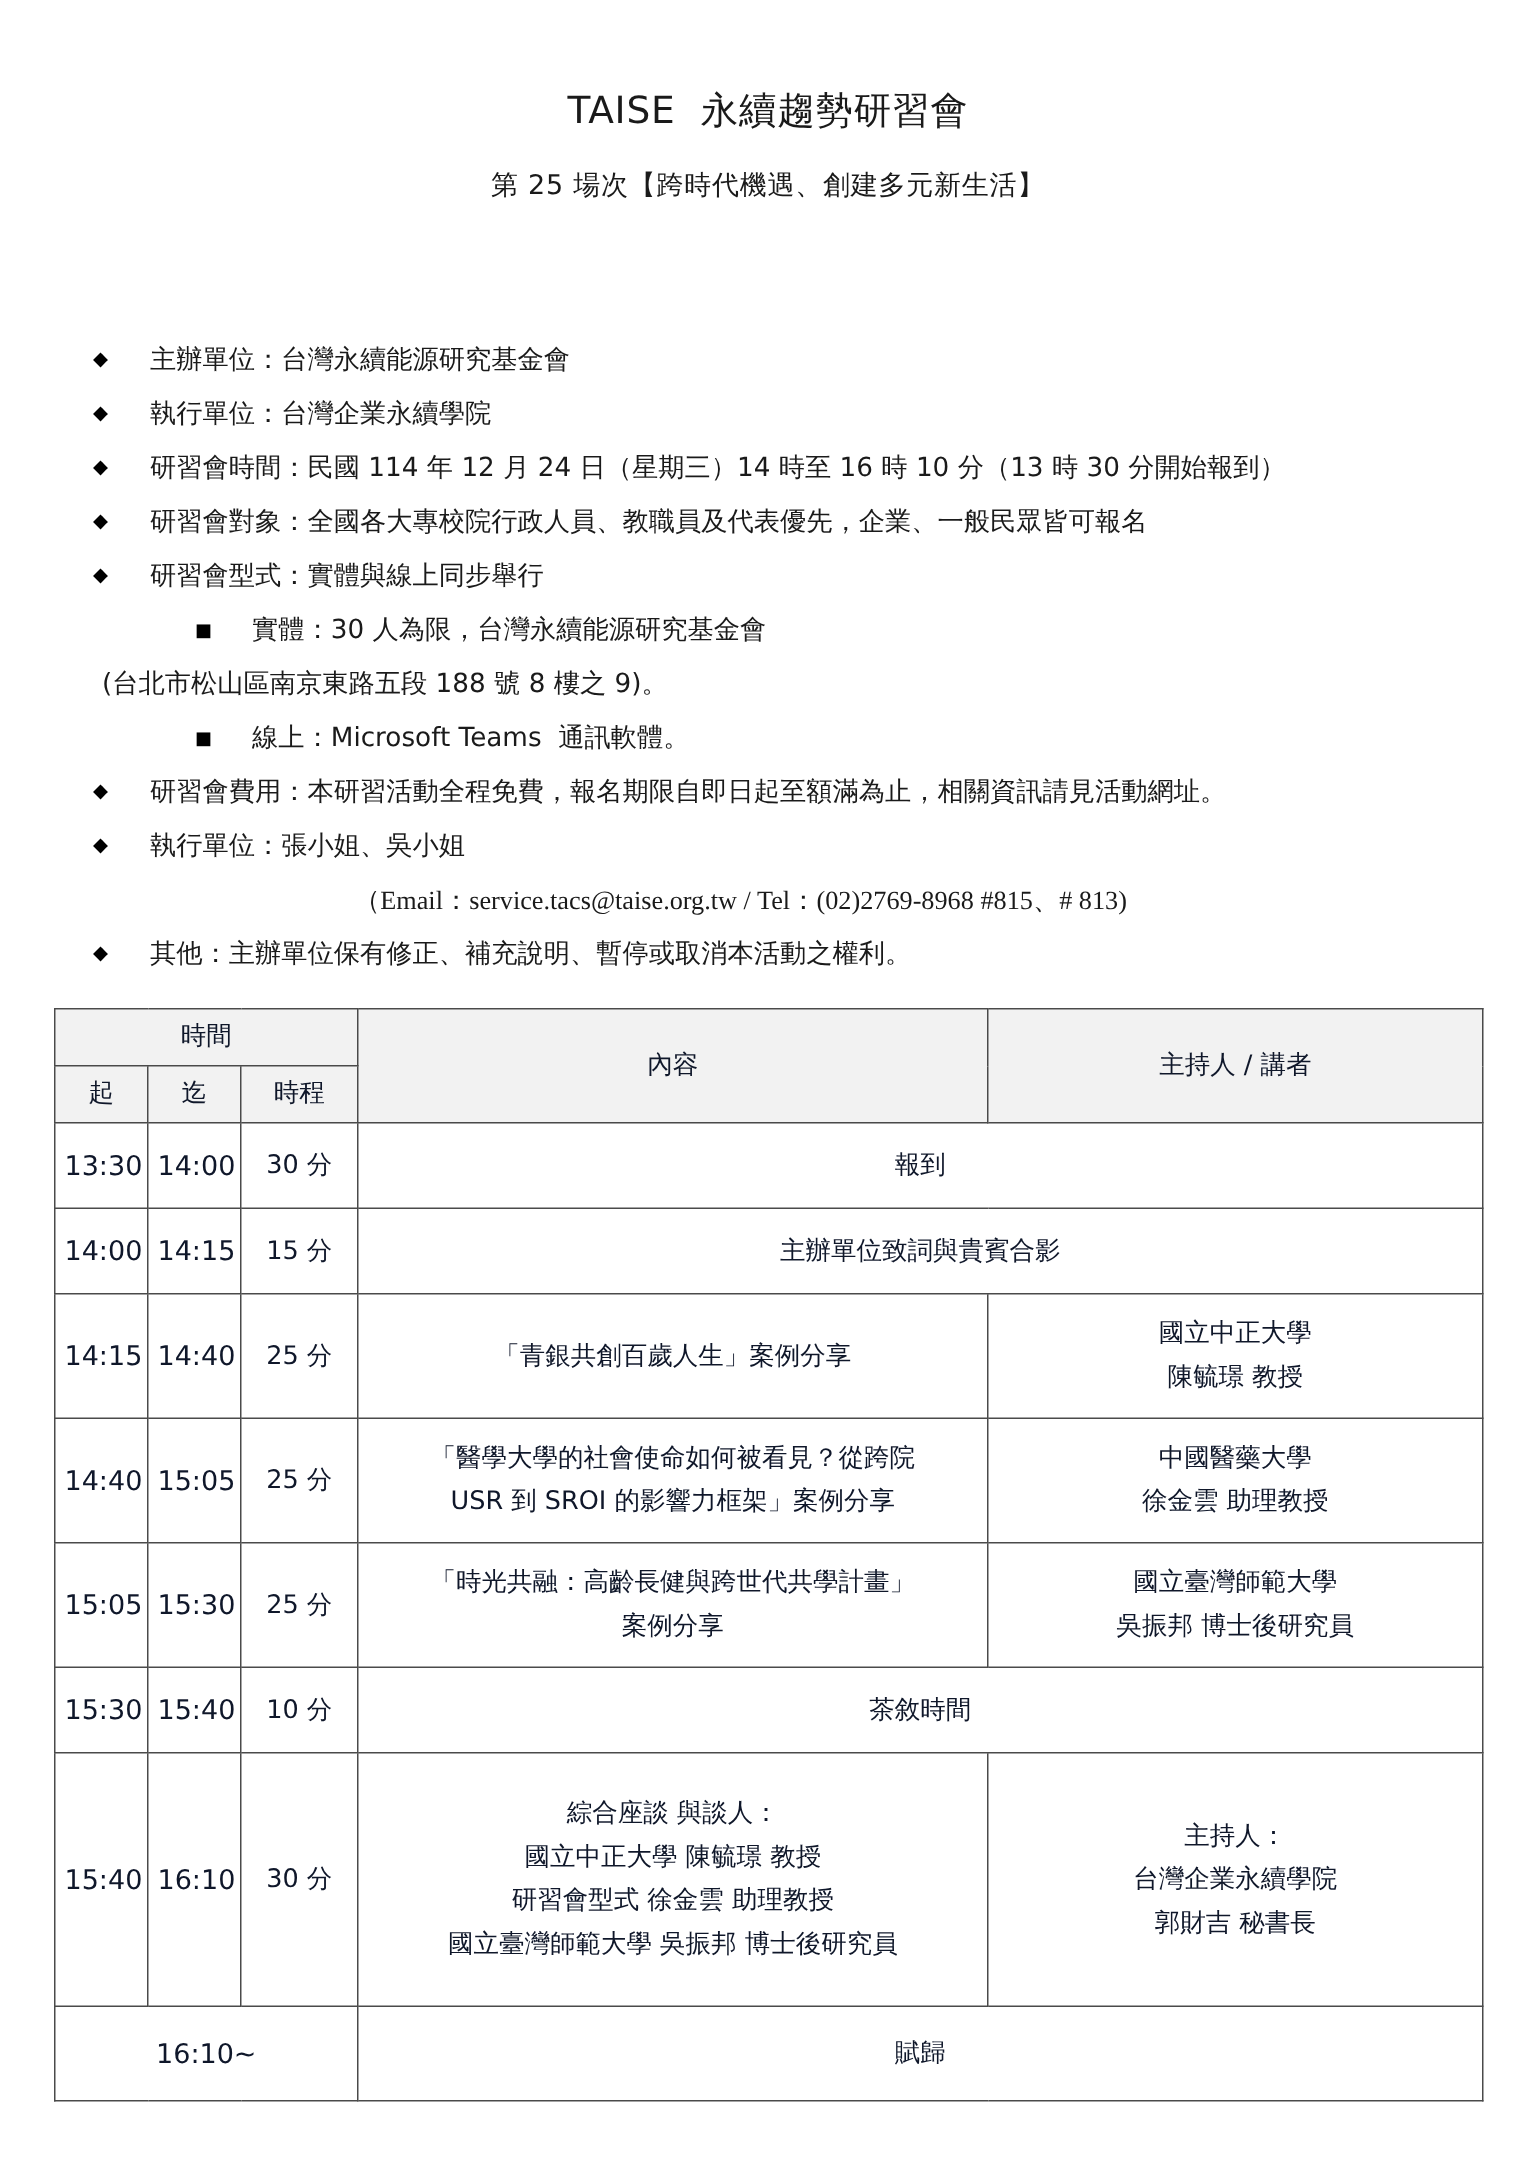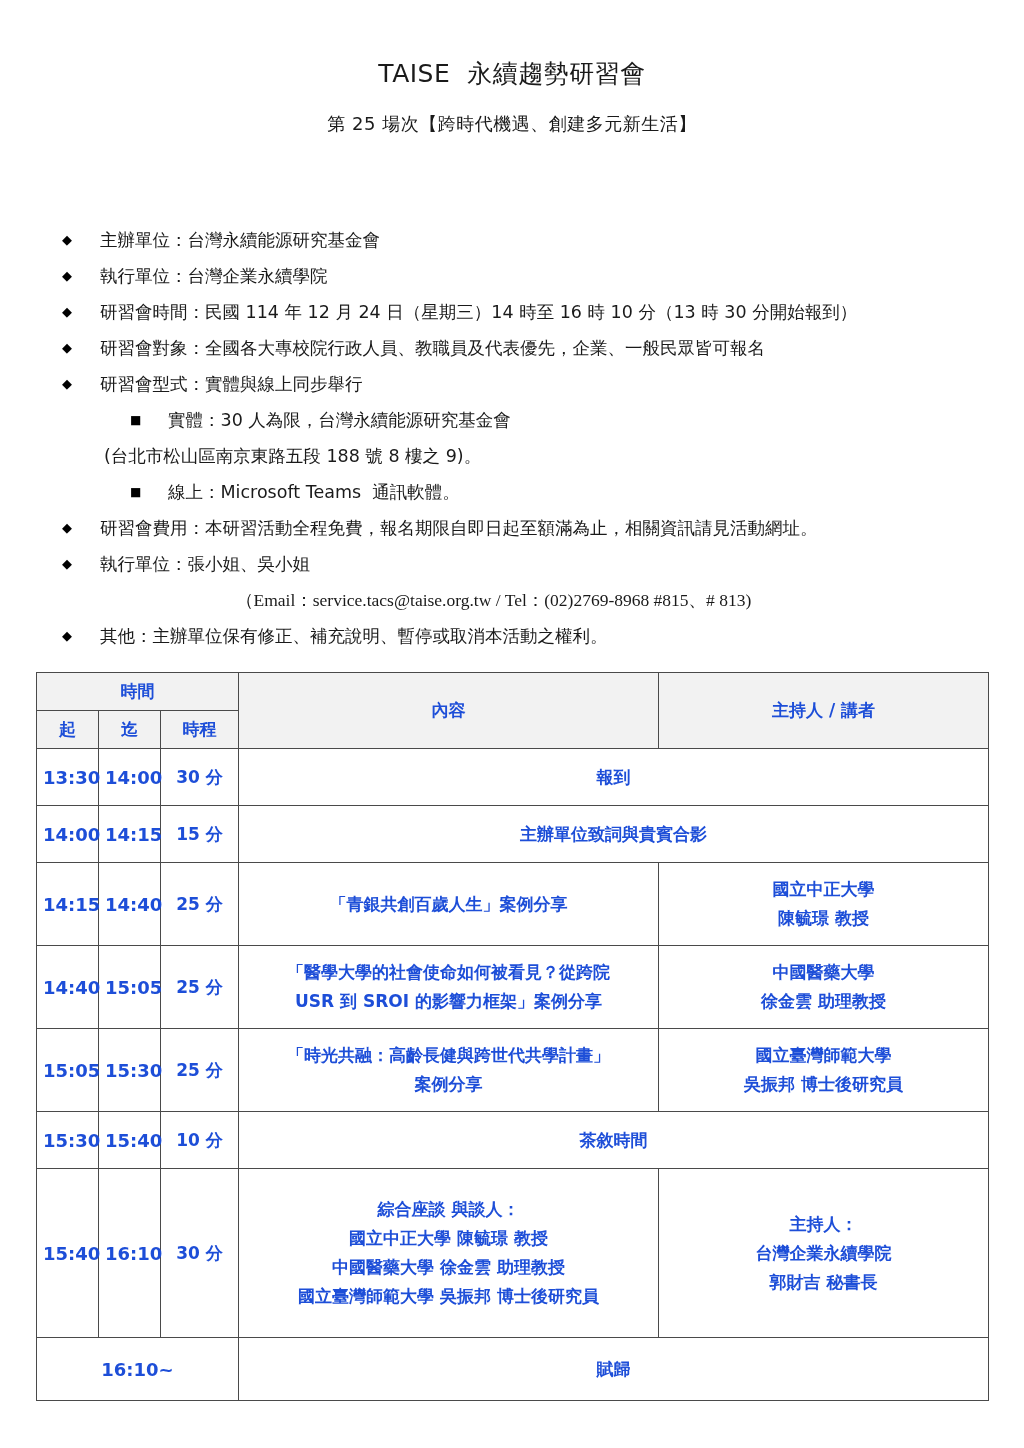--- a/index.html
+++ b/index.html
@@ -73,21 +73,21 @@
     left: 130px;
     top: 0;
     font-size: 12px;
     line-height: 36px;
     color: #000;
   }
   .info-item.sub {
     padding-left: 168px;
   }
   .info-item.cont {
-    padding-left: 104px;
+    padding-left: 68px;
   }
   .info-item.indented-note {
     padding-left: 236px;
     font-family: Liberation Serif, serif;
   }
   .info-text {
     display: inline;
     white-space: pre-wrap;
     margin-top: 24px;
   }
@@ -105,22 +105,22 @@
     table-layout: fixed;
     font-size: 17px;
   }
   table.schedule th,
   table.schedule td {
     border: 1.2px solid #4a4a4a;
     text-align: center;
     vertical-align: middle;
     padding: 4px 6px;
     line-height: 29px;
-    font-weight: bold;
-    color: #1d4ed8;
+    font-weight: normal;
+    color: #0f172a;
   }
   table.schedule thead th {
     background: #f2f2f2;
   }
   .col-start { width: 62px; }
   .col-end   { width: 62px; }
   .col-dur   { width: 78px; }
   .col-content { width: 420px; }
   .col-speaker { width: 330px; }
 
@@ -261,21 +261,21 @@
             </td>
           </tr>
           <tr class="row-panel">
             <td class="time-cell">15:40</td>
             <td class="time-cell">16:10</td>
             <td class="dur-cell">30 分</td>
             <td>
               <span class="cell-lines">
                 <span>綜合座談 與談人：</span>
                 <span>國立中正大學 陳毓璟 教授</span>
-                <span>中國醫藥大學 徐金雲 助理教授</span>
+                <span>研習會型式 徐金雲 助理教授</span>
                 <span>國立臺灣師範大學 吳振邦 博士後研究員</span>
               </span>
             </td>
             <td>
               <span class="cell-lines">
                 <span>主持人：</span>
                 <span>台灣企業永續學院</span>
                 <span>郭財吉 秘書長</span>
               </span>
             </td>

